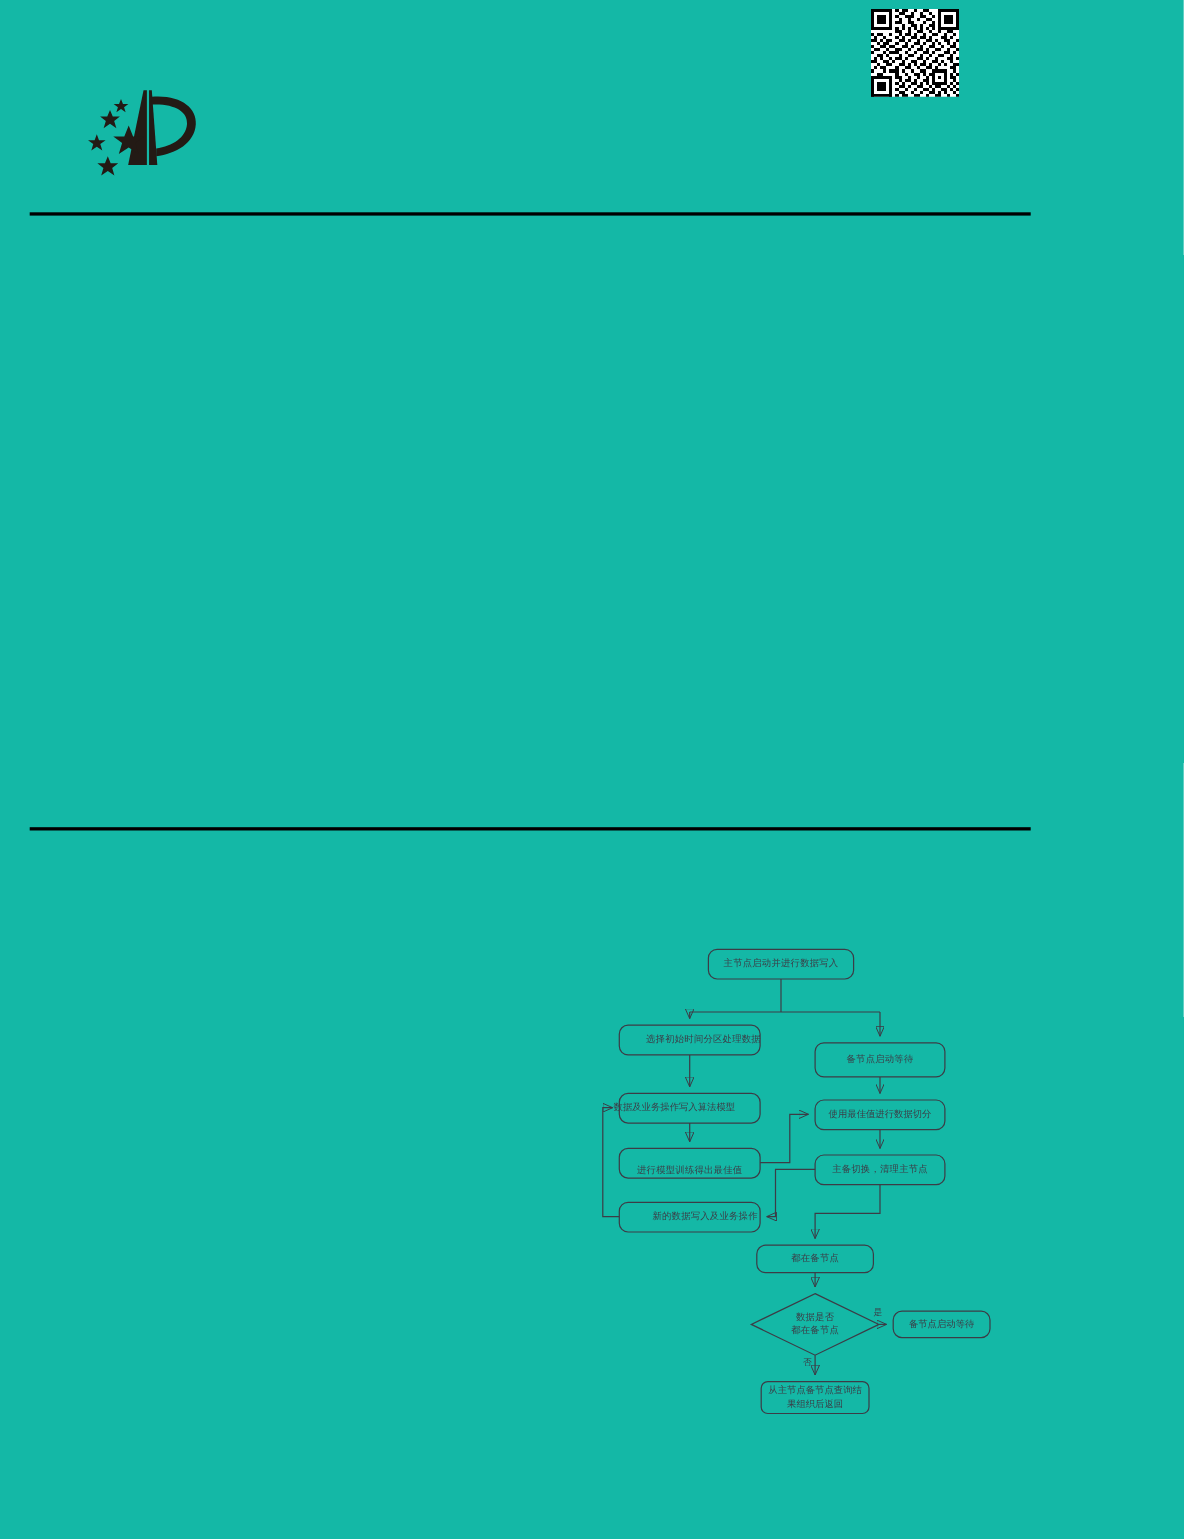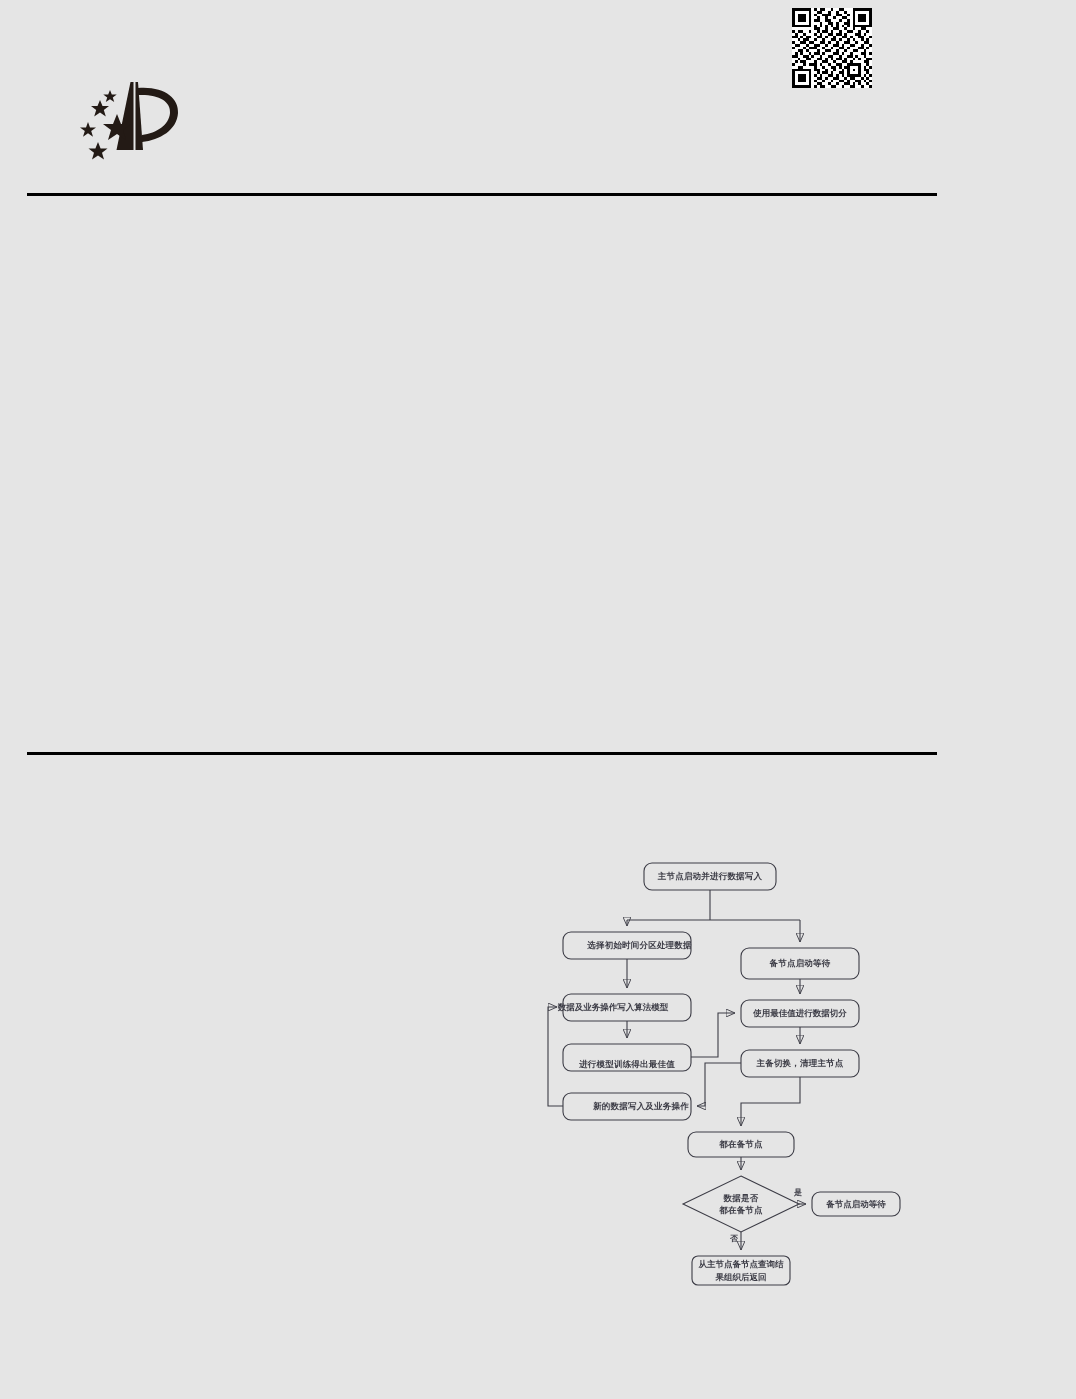--- a/index.html
+++ b/index.html
@@ -12,22 +12,21 @@
     height: 1399px;
     position: relative;
     font-family: "DejaVu Sans", "Liberation Sans", sans-serif;
     overflow: hidden;
   }
 
   
   #page {
     position: absolute;
     inset: 0;
-    background: #e5e5e5;
-    font-weight: bold;
+    background: #14b8a6;
   }
 
   
   #qr-code {
     position: absolute;
     left: 787px;
     top: 8px;
     width: 90px;
     height: 80px;
   }

